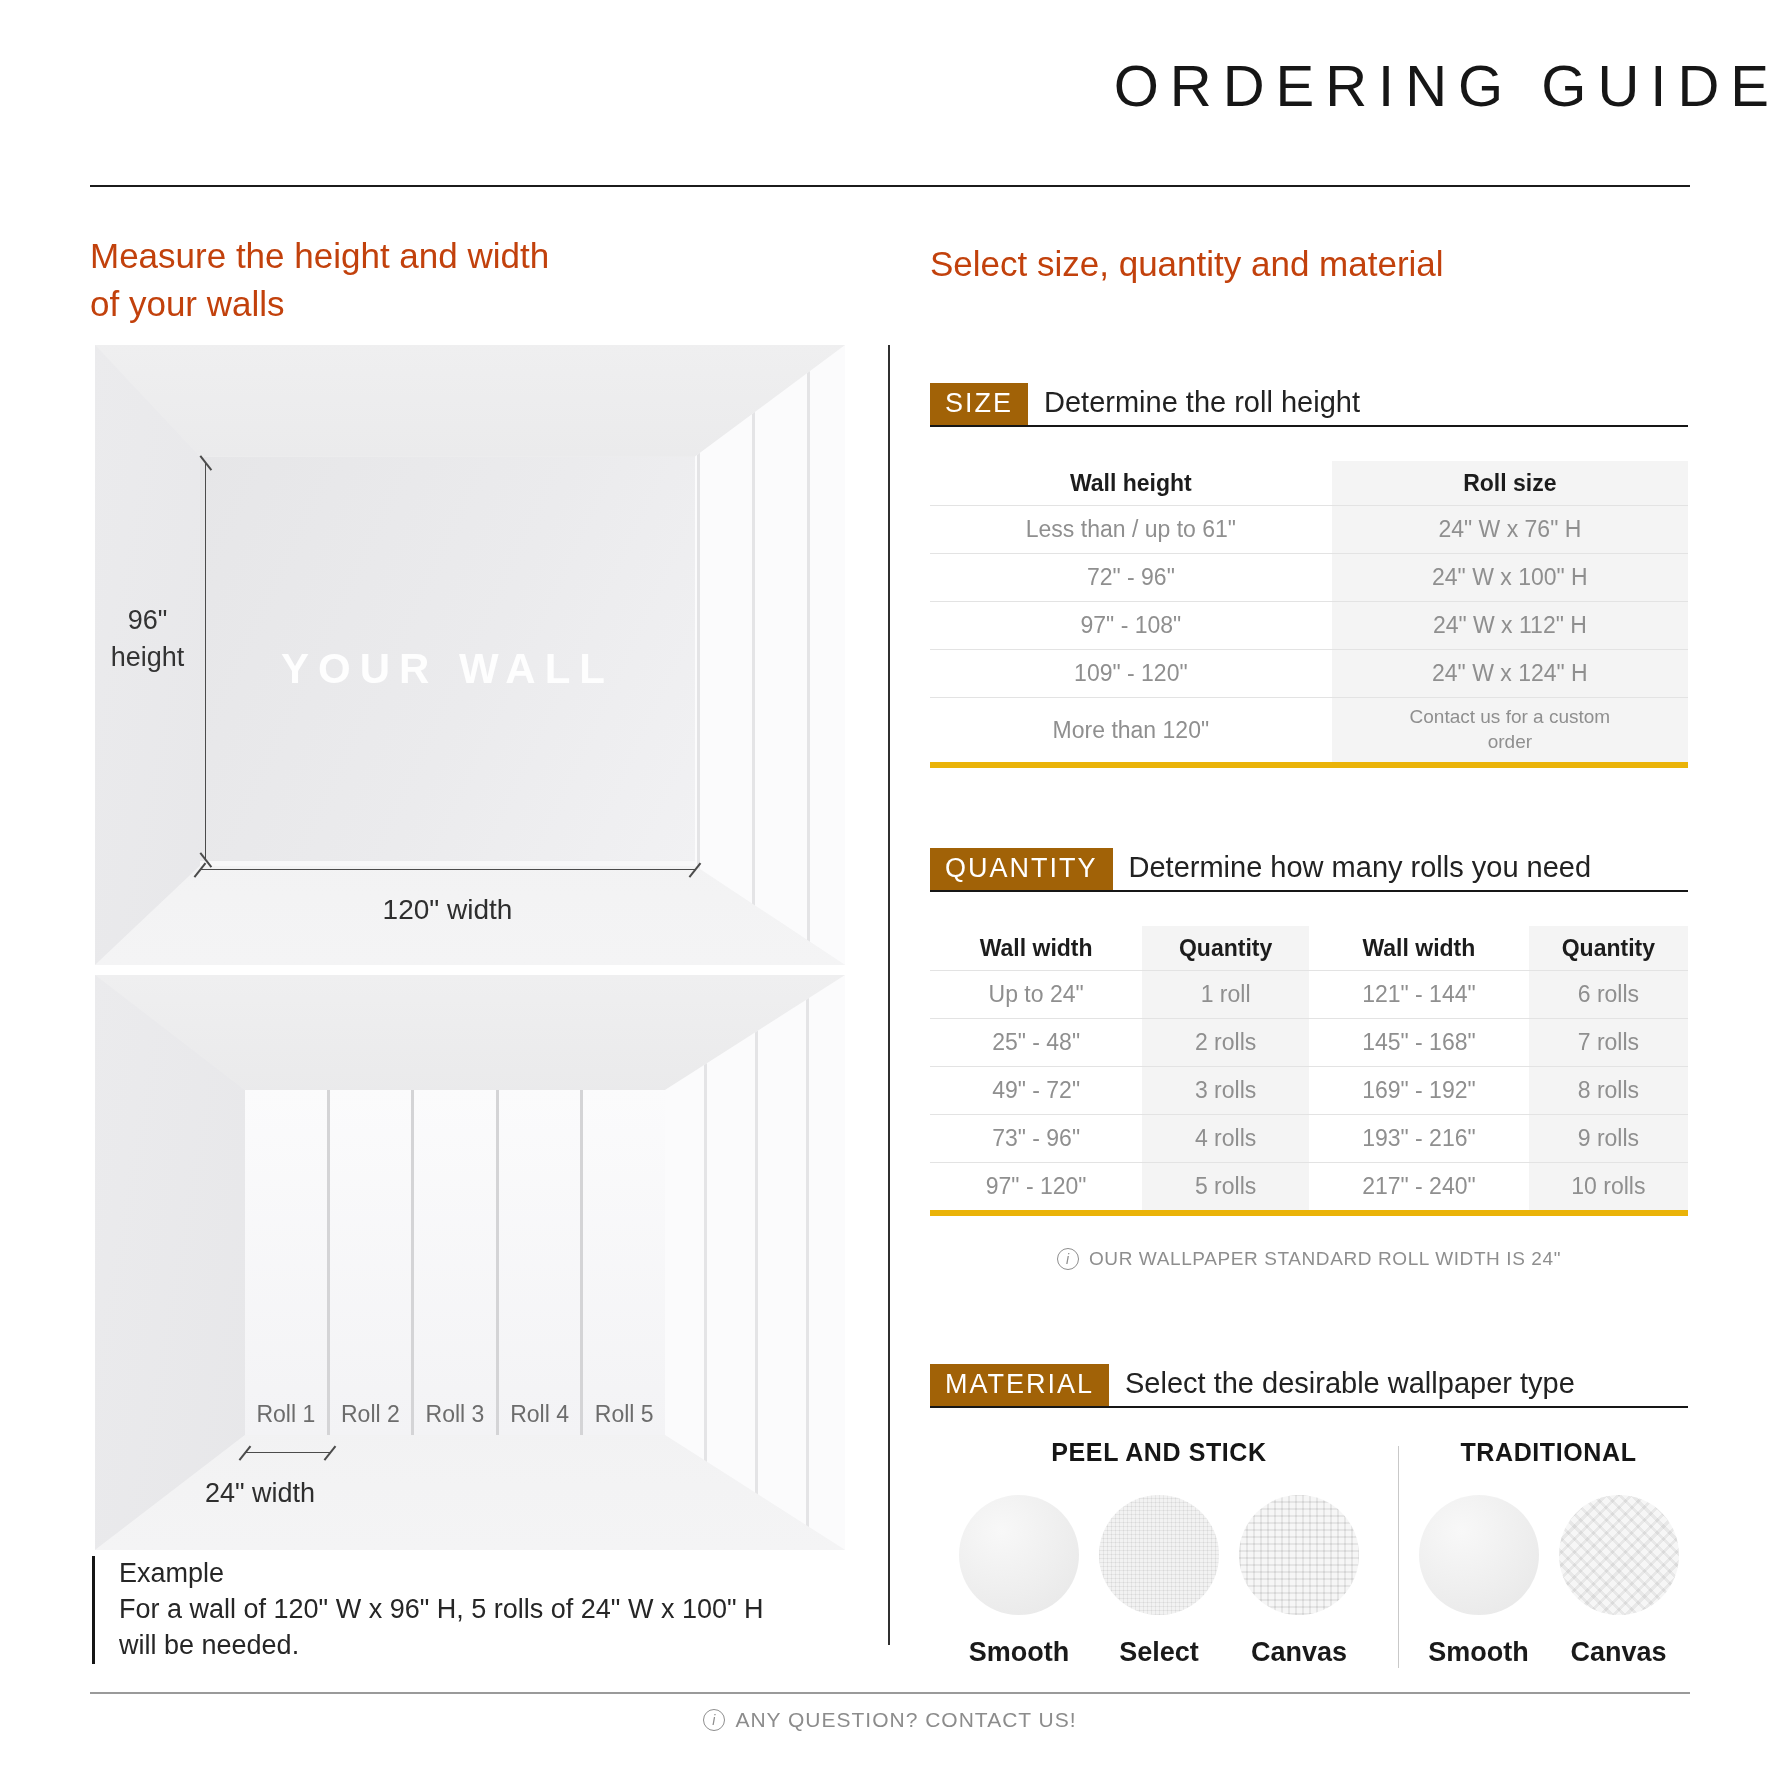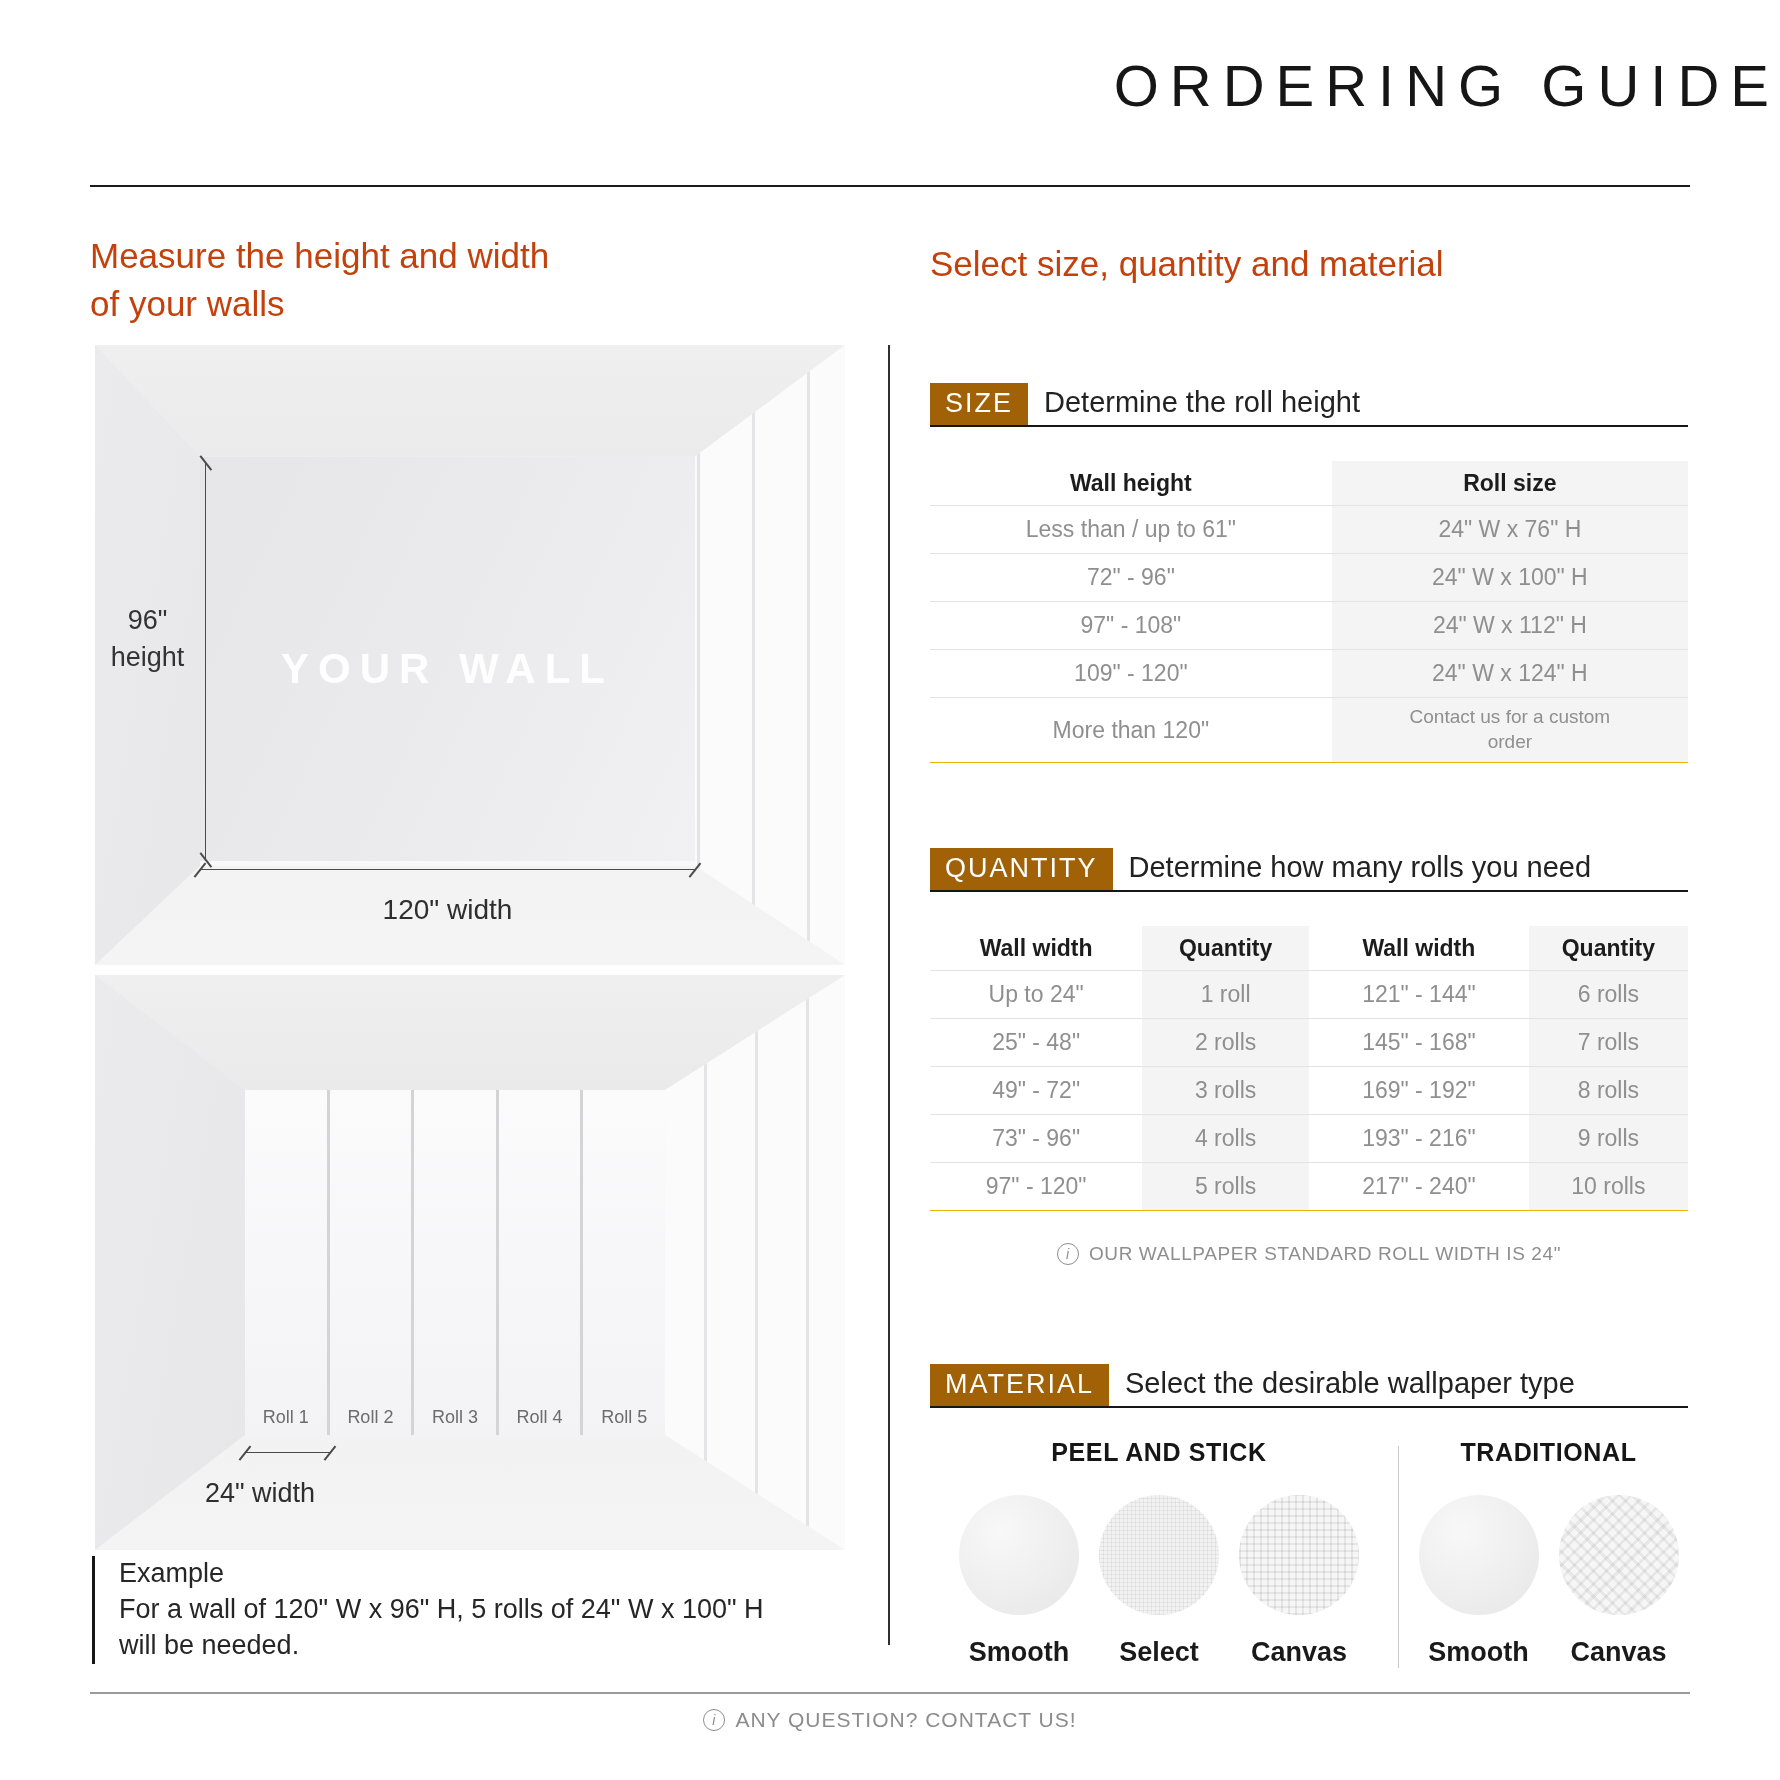--- a/index.html
+++ b/index.html
@@ -37,21 +37,21 @@
                color:rgba(255,255,255,0.93); font-weight:700; font-size:42px; letter-spacing:9px; }
   
   .r2-ceiling { clip-path:polygon(0 0,100% 0,76% 20%,20% 20%); background:linear-gradient(180deg,#efeff0 0%,#d8d8da 95%); }
   .r2-left    { clip-path:polygon(0 0,20% 20%,20% 80%,0 100%); background:linear-gradient(100deg,#ebebed,#dddde0); }
   .r2-floor   { clip-path:polygon(0 100%,20% 80%,76% 80%,100% 100%); background:linear-gradient(180deg,#dedee0 0%,#efeff0 45%,#f4f4f5 100%); }
   .r2-window  { clip-path:polygon(76% 20%,100% 0,100% 100%,76% 80%);
                 background:repeating-linear-gradient(to right,transparent 0 48px,#e4e4e6 48px 51px),
                            linear-gradient(to right,#ececee,#fbfbfc 35%); }
   .panels { position:absolute; left:20%; top:20%; width:56%; height:60%; display:flex; gap:3px; background:#d4d4d6; }
   .panel { flex:1; position:relative; background:linear-gradient(180deg,#fbfbfc,#f3f3f5); }
-  .roll-lbl { position:absolute; bottom:7px; left:0; width:100%; text-align:center; color:#6c6c6c; font-size:18px; }
+  .roll-lbl { position:absolute; bottom:7px; left:0; width:100%; text-align:center; color:#6c6c6c; font-size:23px; }
 
   
   .measure { position:absolute; }
   .measure.h { border-top:1.6px solid #4b4b4b; }
   .measure.v { border-left:1.6px solid #4b4b4b; }
   .measure.h::before,.measure.h::after { content:""; position:absolute; top:-9px; width:1.6px; height:18px; background:#4b4b4b; transform:rotate(38deg); }
   .measure.h::before { left:-1px; } .measure.h::after { right:-1px; }
   .measure.v::before,.measure.v::after { content:""; position:absolute; left:-9px; width:18px; height:1.6px; background:#4b4b4b; transform:rotate(52deg); }
   .measure.v::before { top:-1px; } .measure.v::after { bottom:-1px; }
   .m-height { left:14.6%; top:19%; height:64%; width:0; }
@@ -63,21 +63,21 @@
   .w24-label { position:absolute; left:12.5%; top:87.5%; width:19%; text-align:center; font-size:27px; color:#2e2e2e; }
 
   
   .sec { position:absolute; left:930px; width:758px; }
   .size-sec { top:383px; } .qty-sec { top:848px; } .mat-sec { top:1364px; }
   .sec-head { display:flex; align-items:center; gap:16px; border-bottom:2px solid #161616; padding-bottom:0; }
   .black-tag { background:#a16207; color:#fff; font-size:27px; font-weight:500; letter-spacing:2px;
                padding:7px 15px 8px; line-height:1; }
   .sec-title { font-size:29px; color:#222; padding-bottom:4px; }
 
-  .tbl { width:100%; margin-top:34px; border-bottom:1px solid #eab308; }
+  .tbl { width:100%; margin-top:34px; border-bottom:6px solid #eab308; }
   .row { display:flex; align-items:stretch; }
   .row + .row { border-top:1px solid #e3e3e3; }
   .cell { display:flex; align-items:center; justify-content:center; text-align:center;
           min-height:47px; font-size:23px; color:#8f8f8f; padding:4px 6px; }
   .row.head .cell { color:#1c1c1c; font-weight:600; min-height:44px; font-size:23px; }
   .shade { background:#f4f4f4; }
   .sc1 { width:53%; } .sc2 { width:47%; }
   .qc1 { width:28%; } .qc2 { width:22%; } .qc3 { width:29%; } .qc4 { width:21%; }
   .small-cell { font-size:19px; line-height:1.3; max-width:100%; }
 

